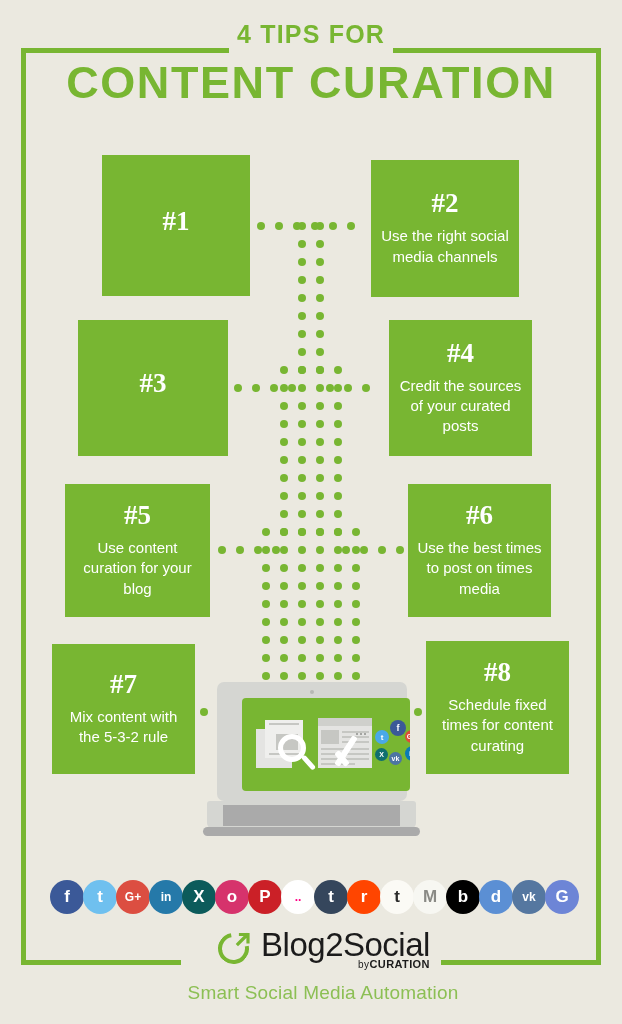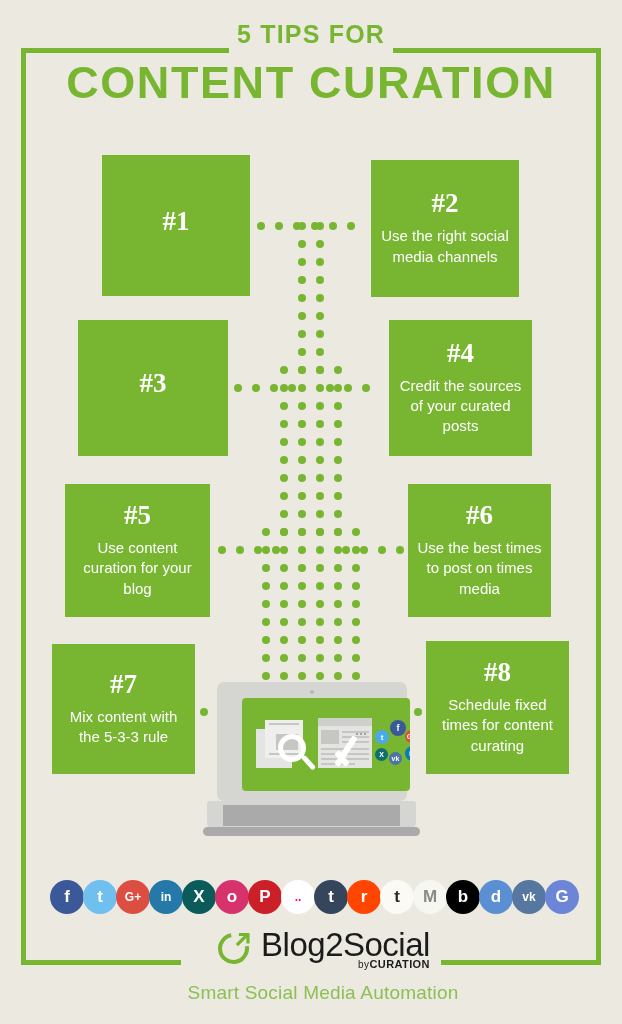--- a/index.html
+++ b/index.html
@@ -161,21 +161,21 @@
 <div id="infographic">
 
   <div class="frame-line fr-top-left-h"></div>
   <div class="frame-line fr-top-left-v"></div>
   <div class="frame-line fr-bottom-h"></div>
   <div class="frame-line fr-top-right-h"></div>
   <div class="frame-line fr-top-right-v"></div>
   <div class="frame-line fr-bottom-right-h"></div>
 
   <div class="header">
-    <div class="kicker">5 TIPS FOR</div>
+    <div class="kicker">4 TIPS FOR</div>
     <div class="headline">CONTENT CURATION</div>
   </div>
 
   <div id="dots">
       <div class="dot" style="left: 298px; top: 222px;"></div>
       <div class="dot" style="left: 316px; top: 222px;"></div>
       <div class="dot" style="left: 298px; top: 240px;"></div>
       <div class="dot" style="left: 316px; top: 240px;"></div>
       <div class="dot" style="left: 298px; top: 258px;"></div>
       <div class="dot" style="left: 316px; top: 258px;"></div>
@@ -335,21 +335,21 @@
   <div class="tip tip5">
     <div class="num">#5</div>
     <div class="txt">Use content curation for your blog</div>
   </div>
   <div class="tip tip6">
     <div class="num">#6</div>
     <div class="txt">Use the best times to post on times media</div>
   </div>
   <div class="tip tip7">
     <div class="num">#7</div>
-    <div class="txt">Mix content with the 5-3-3 rule</div>
+    <div class="txt">Mix content with the 5-3-2 rule</div>
   </div>
   <div class="tip tip8">
     <div class="num">#8</div>
     <div class="txt">Schedule fixed times for content curating</div>
   </div>
 
   <div class="laptop">
     <div class="lap-lid">
       <div class="lap-cam"></div>
       <div class="lap-screen">

